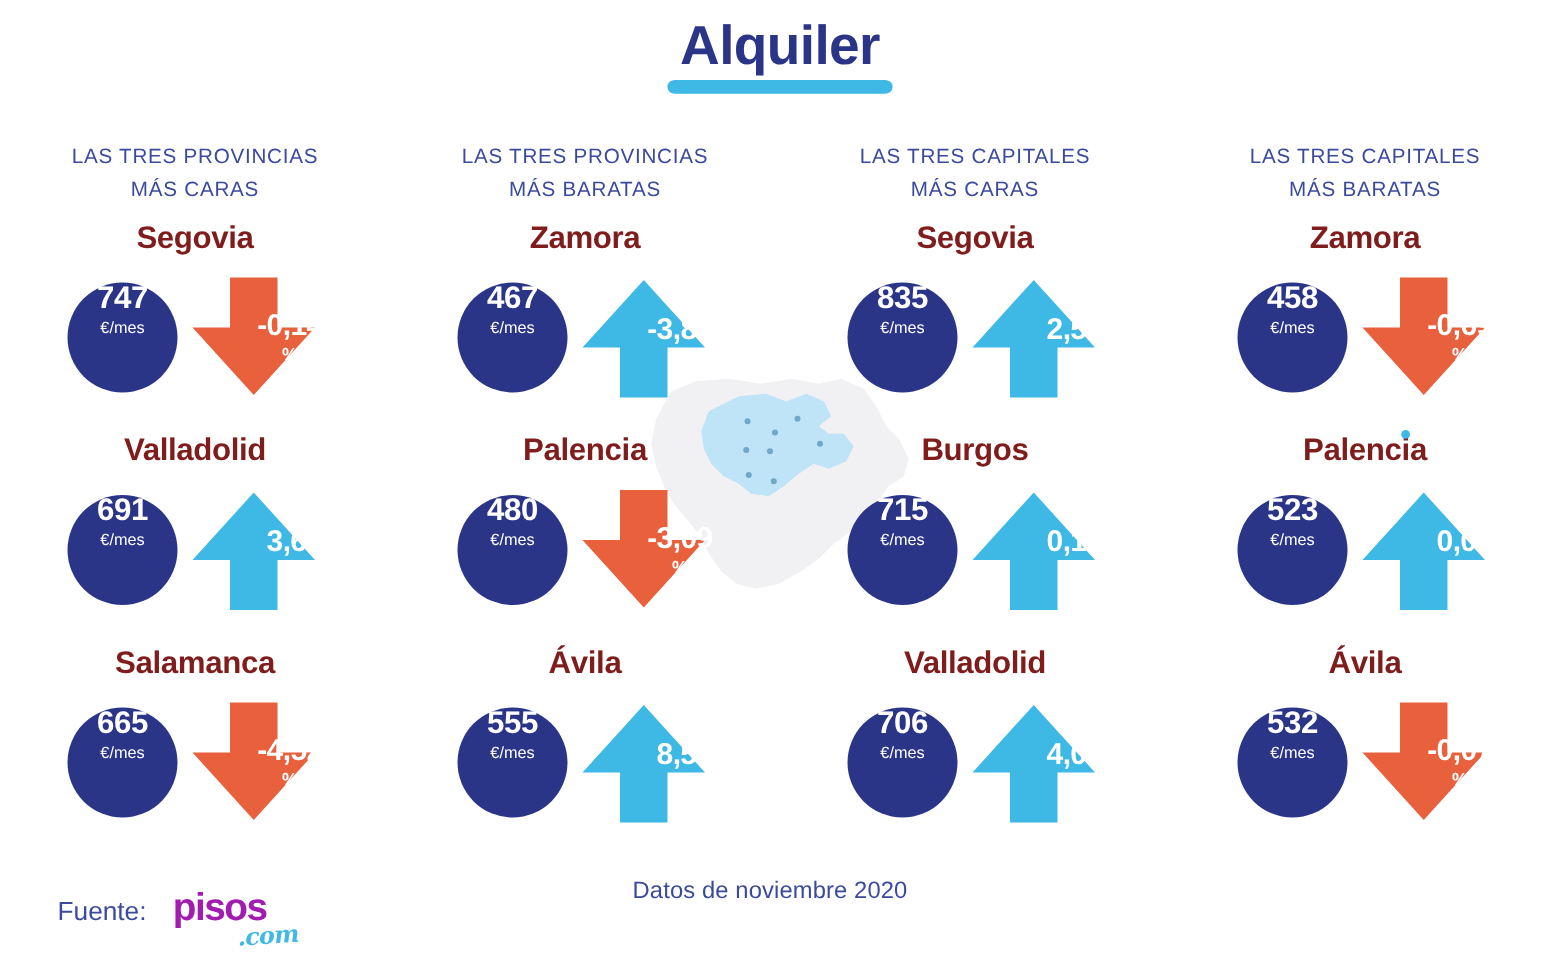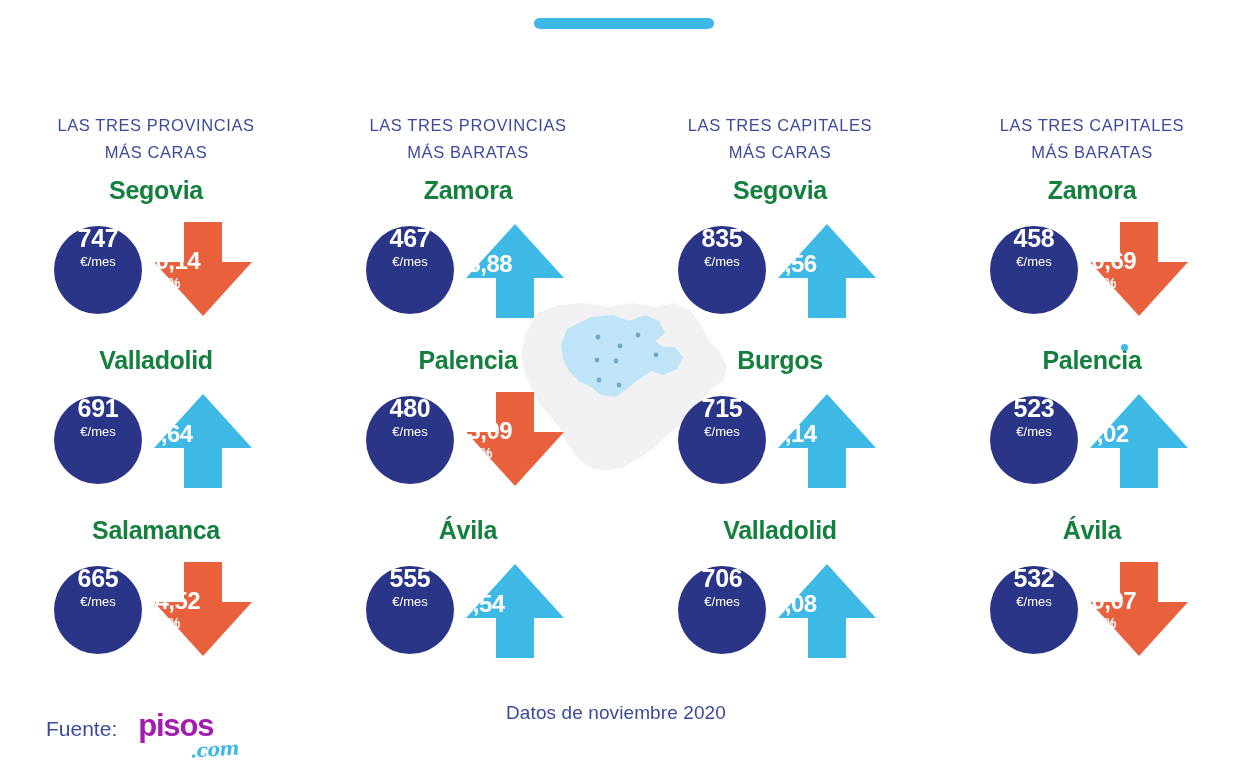--- a/index.html
+++ b/index.html
@@ -91,21 +91,21 @@
   }
   .entry {
     height: 170px;
     display: flex;
     flex-direction: column;
     align-items: center;
   }
   .entry-name {
     font-size: 25px;
     font-weight: bold;
-    color: #15803d;
+    color: #7f1d1d;
     letter-spacing: -0.3px;
     height: 40px;
     line-height: 40px;
     white-space: nowrap;
     position: relative;
   }
   .entry-row {
     display: flex;
     flex-direction: row;
     align-items: center;
@@ -141,21 +141,21 @@
   }
 
   
   .arrow-wrap {
     position: relative;
     width: 110px;
     height: 104px;
     flex: 0 0 auto;
     display: flex;
     align-items: center;
-    justify-content: flex-start;
+    justify-content: flex-end;
   }
   .arrow-wrap svg {
     position: absolute;
     left: 0;
     top: 0;
     width: 110px;
     height: 104px;
   }
   .arrow-text {
     position: relative;
@@ -268,20 +268,21 @@
     <circle cx="133" cy="50" r="2.4"></circle>
     <circle cx="151" cy="70" r="2.4"></circle>
     <circle cx="92" cy="75" r="2.4"></circle>
     <circle cx="111" cy="76" r="2.4"></circle>
     <circle cx="94" cy="95" r="2.4"></circle>
     <circle cx="114" cy="100" r="2.4"></circle>
   </g>
 </svg>
 
 <div id="title-block">
+  <div id="page-title">Alquiler</div>
   <span id="title-underline"></span>
 </div>
 
 <div id="columns">
 
   <div class="column">
     <div class="col-header">
       <span class="hl">LAS TRES PROVINCIAS</span>
       <span class="hl">MÁS CARAS</span>
     </div>

